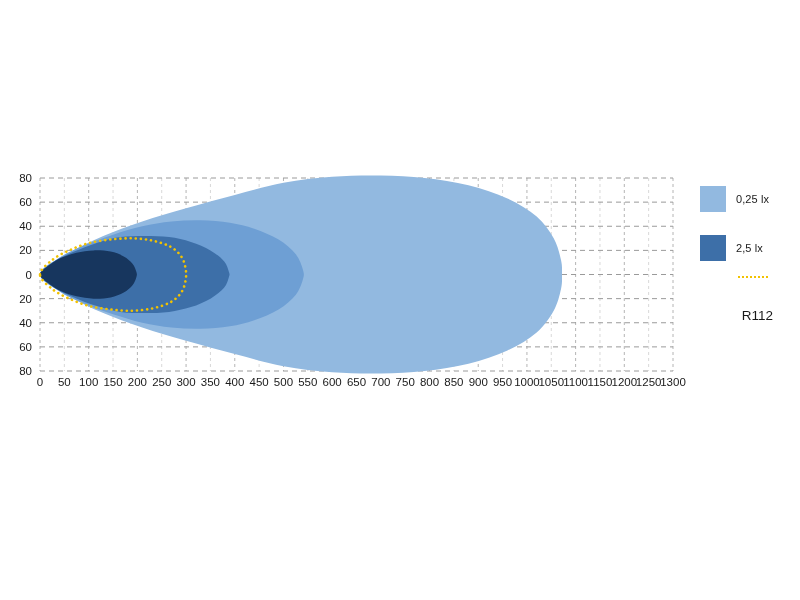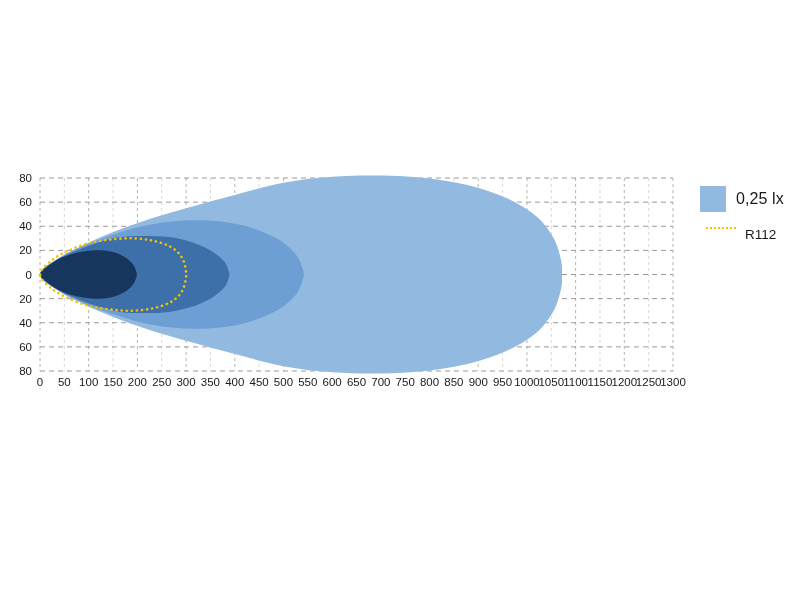--- a/index.html
+++ b/index.html
@@ -32,31 +32,32 @@
     height: 26px;
     margin-bottom: 23px;
   }
   .legend-swatch {
     width: 26px;
     height: 26px;
     flex: 0 0 26px;
   }
   .legend-label {
     margin-left: 10px;
-    font-size: 16px;
+    font-size: 11px;
     color: #1a1a1a;
     white-space: nowrap;
     letter-spacing: 0.1px;
   }
   .legend-row-line {
     display: flex;
-    align-items: flex-start;
+    align-items: center;
     height: 14px;
     margin-top: -8px;
     padding-left: 6px;
+    flex-direction: column;
   }
   .legend-line-sample {
     width: 30px;
     height: 0;
     border-top: 2px dotted #f2c200;
     flex: 0 0 30px;
   }
   .legend-line-label {
     margin-left: 9px;
     font-size: 13.5px;
@@ -155,18 +156,22 @@
         <text x="32" y="326.75" text-anchor="end" class="axis-text">40</text>
         <text x="32" y="350.875" text-anchor="end" class="axis-text">60</text>
         <text x="32" y="375" text-anchor="end" class="axis-text">80</text>
       </g>
     </svg>
   <div class="legend">
     <div class="legend-row">
       <span class="legend-swatch" style="background: rgb(146, 185, 224);"></span>
       <span class="legend-label">0,25 lx</span>
     </div>
+    <div class="legend-row">
+      <span class="legend-swatch" style="background: rgb(61, 111, 168);"></span>
+      <span class="legend-label">2,5 lx</span>
+    </div>
     <div class="legend-row-line">
       <span class="legend-line-sample" style="border-top-color: rgb(242, 194, 0);"></span>
       <span class="legend-line-label">R112</span>
     </div>
   </div>
 </div>
 
 </body></html>

